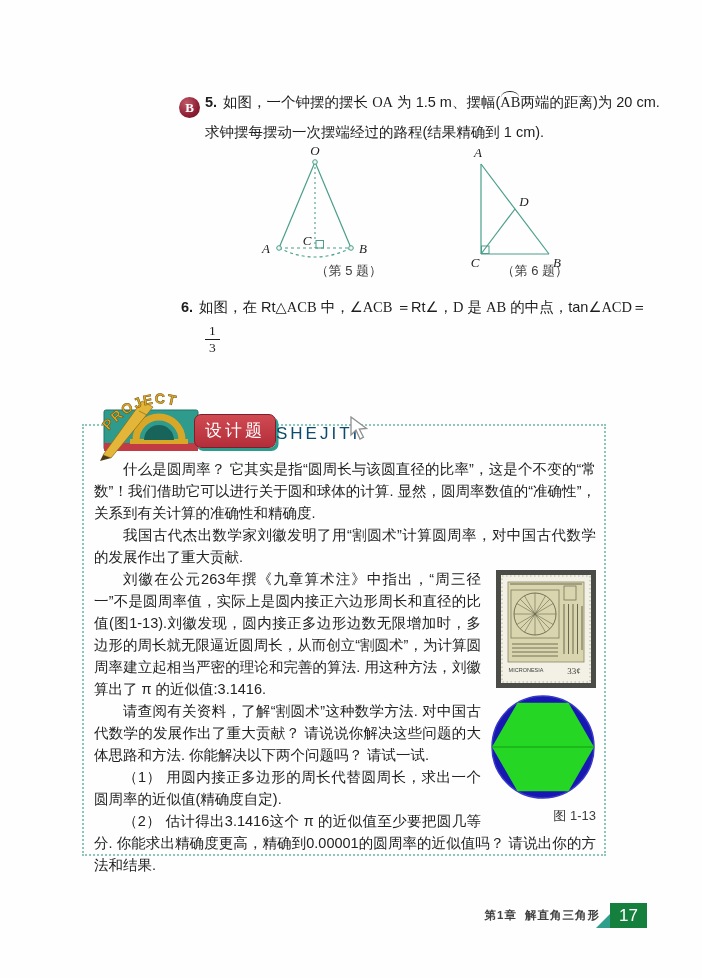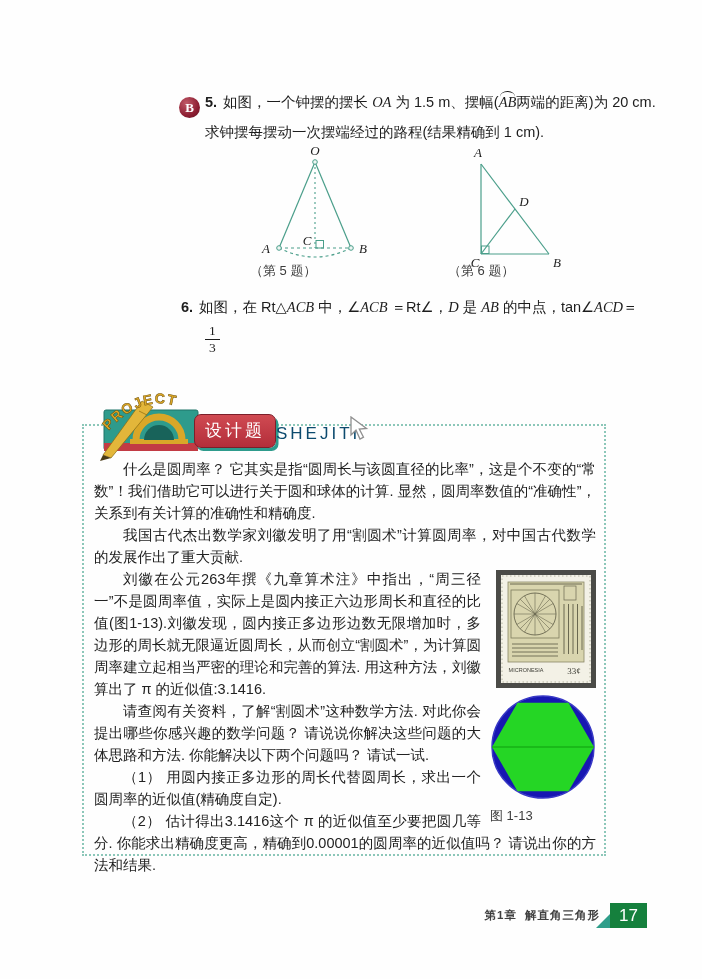--- a/index.html
+++ b/index.html
@@ -1,31 +1,31 @@
 <!DOCTYPE html>
 <html><head>
 <meta charset="utf-8">
 <style>
   html,body{margin:0;padding:0;background:#e9e9e9;}
   .page{position:relative;width:702px;height:979px;background:#fefefe;margin:0 auto;overflow:hidden;
         font-family:"Liberation Sans","DejaVu Sans",sans-serif;color:#1d1d1d;}
-  .var{font-family:"Liberation Serif","DejaVu Serif",serif;font-style:italic;margin-top:8px;}
+  .var{font-family:"Liberation Serif","DejaVu Serif",serif;margin-top:8px;}
   .mline{font-size:14.5px;line-height:21px;white-space:nowrap;}
   .num{font-weight:bold;margin-right:6px;}
   
   .bbadge{display:inline-flex;align-items:center;justify-content:center;width:21px;height:21px;border-radius:50%;
           background:radial-gradient(circle at 35% 30%,#c05a68,#8e1f33 60%,#5f0f1f);color:#fff;
           font-weight:bold;font-size:13px;font-family:"Liberation Serif",serif;margin-right:5px;vertical-align:-5px;}
   
   .overarc{position:relative;}
   .overarc::before{content:"";position:absolute;left:5%;right:5%;top:-3px;height:5px;
           border-top:1.3px solid #1d1d1d;border-radius:50% 50% 0 0/100% 100% 0 0;}
   
   .abs{position:absolute;}
-  .caption{font-size:13px;color:#3c3c3c;text-align:left;}
+  .caption{font-size:13px;color:#3c3c3c;text-align:right;}
   
   .frac{display:inline-flex;flex-direction:column;align-items:center;font-family:"Liberation Serif",serif;
         font-size:13.5px;line-height:1.05;vertical-align:middle;margin-right:2px;}
   .frac .fnum{border-bottom:1.2px solid #1d1d1d;padding:0 4px 1px;}
   .frac .fden{padding-top:1px;}
   
   .projbox{position:absolute;left:82px;top:424px;width:524px;height:432px;
            border:2px dotted #8cc7b9;background:#fefefe;box-sizing:border-box;}
   .projcontent{position:absolute;left:10px;right:8px;top:32px;}
   .projcontent p{margin:0;font-size:14.5px;line-height:22px;text-align:justify;text-indent:2em;color:#222;}
@@ -138,21 +138,21 @@
 
         <svg width="106" height="106" viewBox="0 0 106 106" style="display:block;margin:6px auto 0;">
           <circle cx="53" cy="53" r="51" fill="#1717b2" stroke="#3939c6" stroke-width="1.5"></circle>
           <polygon points="104,53 78.5,8.8 27.5,8.8 2,53 27.5,97.2 78.5,97.2" fill="#25d625"></polygon>
           <line x1="2" y1="53" x2="104" y2="53" stroke="#0e9e0e" stroke-width="1.2"></line>
         </svg>
         <div class="caption" style="margin-top:7px;">图 1-13</div>
       </div>
 
       <p>刘徽在公元263年撰《九章算术注》中指出，“周三径一”不是圆周率值，实际上是圆内接正六边形周长和直径的比值(图1-13).刘徽发现，圆内接正多边形边数无限增加时，多边形的周长就无限逼近圆周长，从而创立“割圆术”，为计算圆周率建立起相当严密的理论和完善的算法. 用这种方法，刘徽算出了 π 的近似值:3.1416.</p>
-      <p>请查阅有关资料，了解“割圆术”这种数学方法. 对此你会提出哪些你感兴趣的数学问题？ 请说说你解决这些问题的大体思路和方法. 你能解决以下两个问题吗？ 请试一试.</p>
+      <p>请查阅有关资料，了解“割圆术”这种数学方法. 对中国古代数学的发展作出了重大贡献？ 请说说你解决这些问题的大体思路和方法. 你能解决以下两个问题吗？ 请试一试.</p>
       <p>（1） 用圆内接正多边形的周长代替圆周长，求出一个圆周率的近似值(精确度自定).</p>
       <p>（2） 估计得出3.1416这个 π 的近似值至少要把圆几等分. 你能求出精确度更高，精确到0.00001的圆周率的近似值吗？ 请说出你的方法和结果.</p>
     </div>
   </div>
 
   <svg class="abs" style="left:90px;top:380px;" width="120" height="82" viewBox="0 0 120 82">
     <rect x="14" y="30" width="94" height="40" rx="2" fill="#2e9b8c" stroke="#1f7468" stroke-width="1"></rect>
     <rect x="14" y="63" width="94" height="8" fill="#c23b44"></rect>
     <rect x="40" y="59" width="58" height="5" fill="#d9a728"></rect>
     <path d="M46,60 A23,23 0 0 1 92,60" fill="none" stroke="#d9a728" stroke-width="7"></path>

